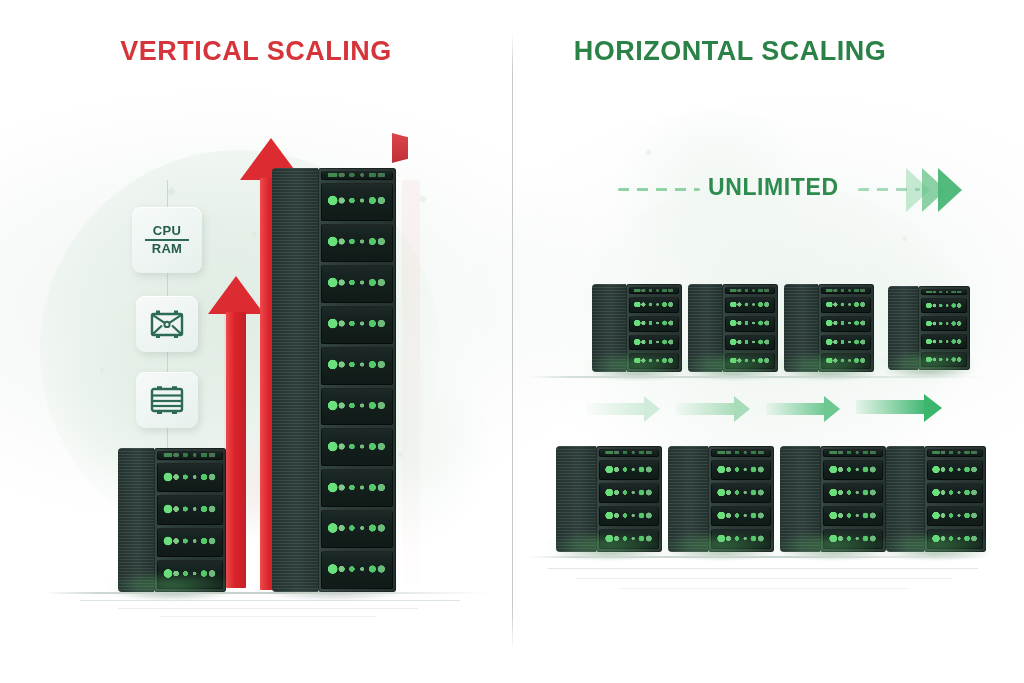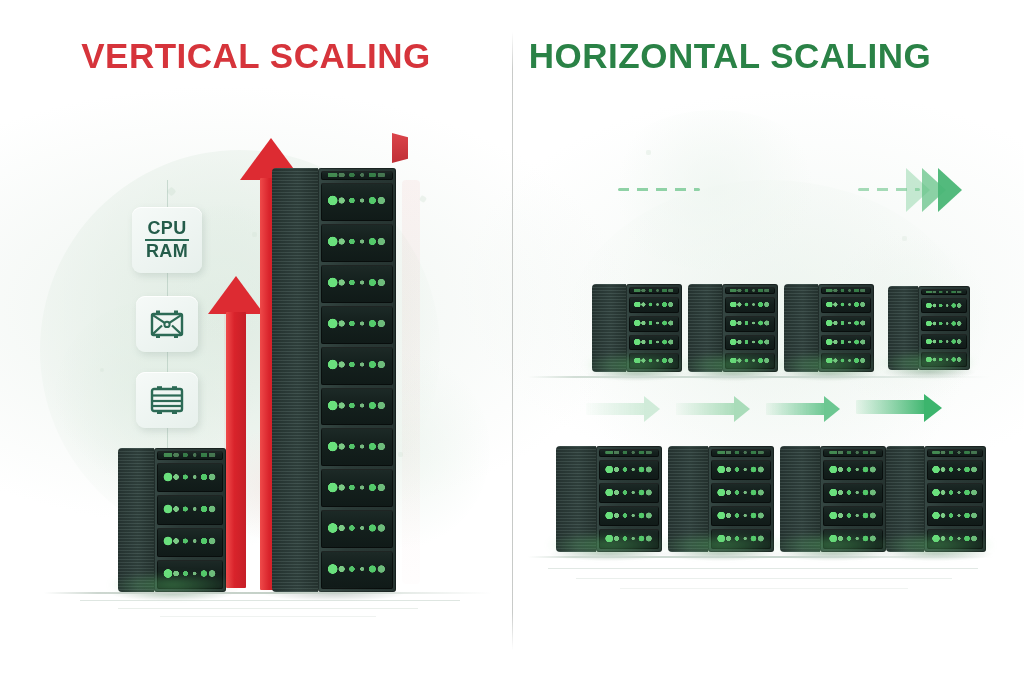--- a/index.html
+++ b/index.html
@@ -47,21 +47,21 @@
   
   #divider {
     position:absolute; left:512px; top:32px;
     width:1px; height:618px;
     background:linear-gradient(to bottom, rgba(200,200,200,0) 0%, #c9cbc9 6%, #c3c6c3 50%, #c9cbc9 94%, rgba(200,200,200,0) 100%);
   }
 
   
   .title {
     position:absolute; top:36px;
-    font-size:35px; font-weight:bold; letter-spacing:0.5px;
+    font-size:27px; font-weight:bold; letter-spacing:0.5px;
     white-space:nowrap;
   }
   #title-left  { left:0; width:512px; text-align:center; color:#d6343b; }
   #title-right { left:512px; width:436px; text-align:center; color:#2a8246; }
 
   
   .redarrow { position:absolute; }
   .redarrow .shaft {
     position:absolute; left:50%; transform:translateX(-50%);
     background:linear-gradient(to right,#ef4a4a 0%,#d9232b 42%,#c51f27 100%);
@@ -107,21 +107,21 @@
   
   .card {
     position:absolute;
     background:linear-gradient(145deg,#f6faf8 0%,#e7f0ec 100%);
     border-radius:9px;
     box-shadow:2px 3px 7px rgba(120,140,130,0.22), inset 0 1px 0 rgba(255,255,255,.9);
     display:flex; align-items:center; justify-content:center;
     color:#245c4a;
   }
   #card-cpuram { left:132px; top:207px; width:70px; height:66px; flex-direction:column; }
-  #card-cpuram .l1, #card-cpuram .l2 { font-size:18px; font-weight:bold; line-height:1.08; letter-spacing:.3px; }
+  #card-cpuram .l1, #card-cpuram .l2 { font-size:13px; font-weight:bold; line-height:1.08; letter-spacing:.3px; }
   #card-cpuram .rule { width:44px; height:2px; background:#2c6a55; margin:1px 0; }
 
   #card-network { left:136px; top:296px; width:62px; height:56px; }
   #card-storage { left:136px; top:372px; width:62px; height:56px; }
 
   .card-link { position:absolute; width:1px; background:rgba(170,195,182,.55); }
 
   
   .rack { position:absolute; }
   .rack .side {
@@ -325,20 +325,21 @@
     <div class="shadow"></div>
   </div>
 
   <div class="floorband" style="left:44px;top:592px;width:448px;height:2px;background:linear-gradient(to right,rgba(205,215,208,0) 0%,#cdd7d0 12%,#c4d0c7 55%,rgba(205,215,208,0) 100%);"></div>
   <div class="ground" style="left:80px;top:600px;width:380px;background:rgba(205,216,209,.65)"></div>
   <div class="ground" style="left:118px;top:608px;width:300px;background:rgba(211,221,214,.5)"></div>
   <div class="ground" style="left:160px;top:616px;width:216px;background:rgba(216,225,219,.42)"></div>
 
   <div id="unlimited-banner">
     <div class="dashline" id="dash-left"></div>
+    <div id="unlimited-label">UNLIMITED</div>
     <div class="dashline" id="dash-right"></div>
     <div class="chev" id="chev-a"></div>
     <div class="chev" id="chev-b"></div>
     <div class="chev" id="chev-c"></div>
   </div>
 
   <div class="rack" style="left:592px;top:284px;width:90px;height:88px">
     <div class="side" style="width:34px"></div>
     <div class="body" style="left:34px;width:56px">
       <div class="bay top-strip" style="height:7px"></div>

